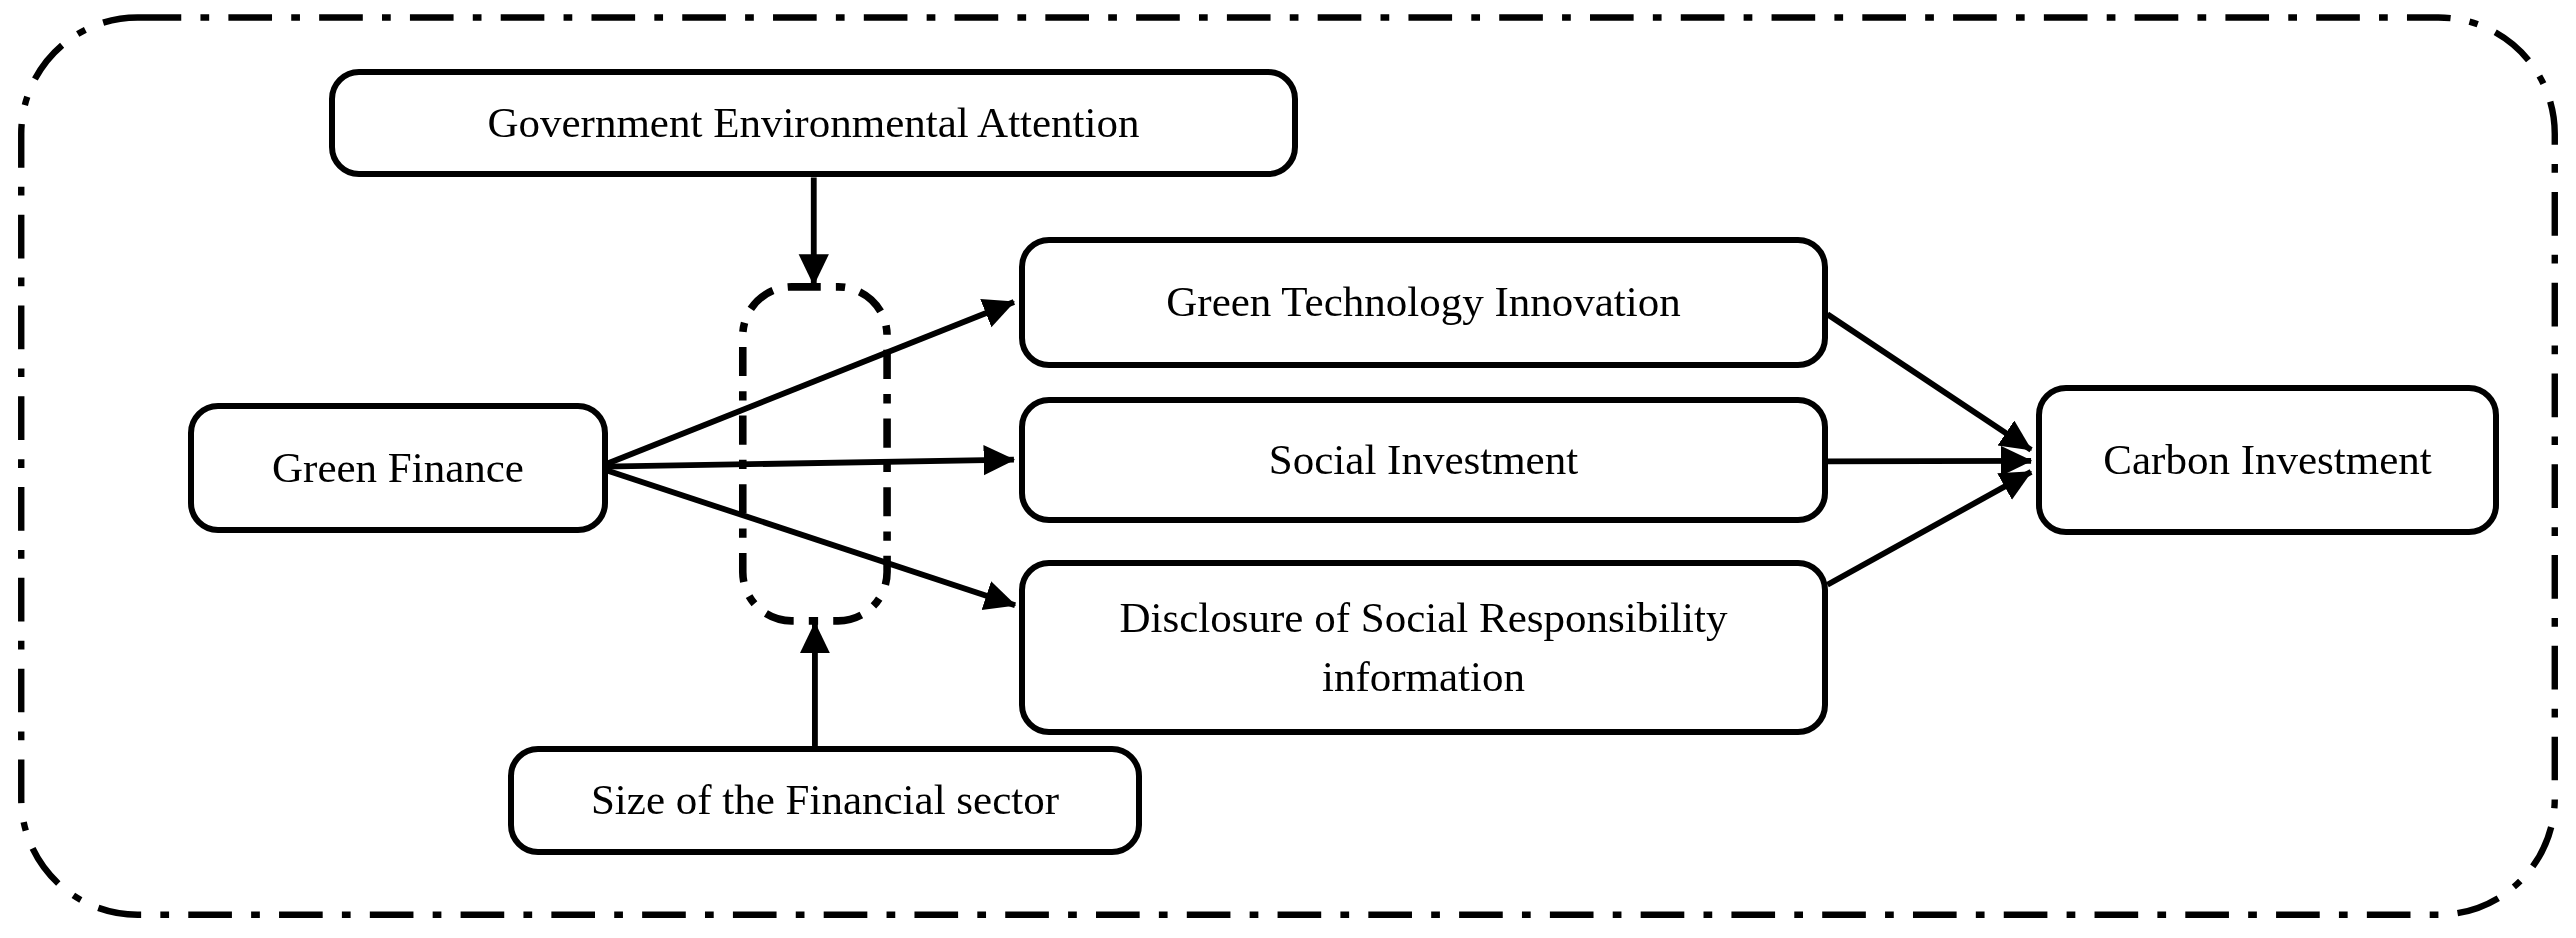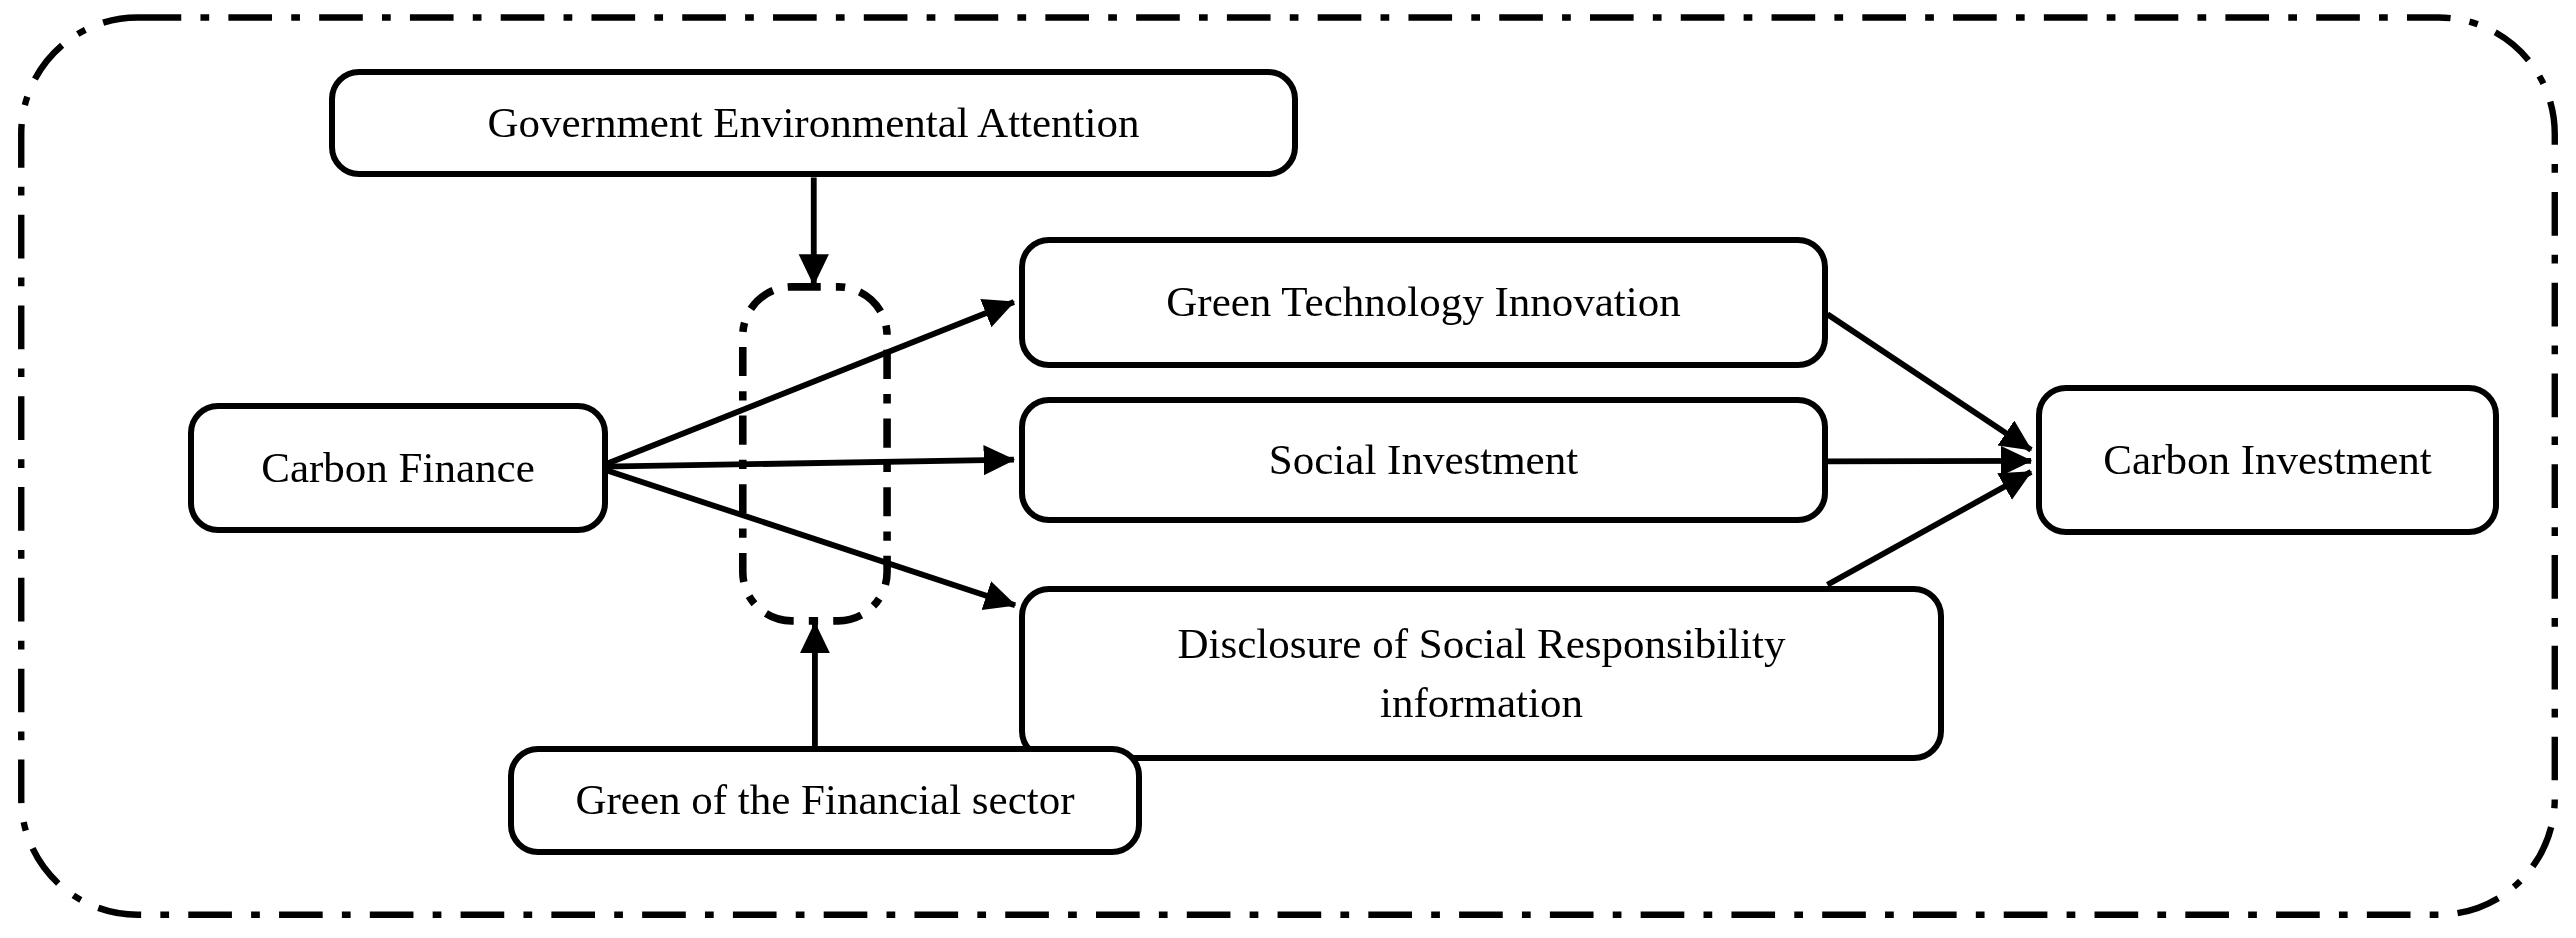--- a/index.html
+++ b/index.html
@@ -68,38 +68,38 @@
     <line x1="3140" y1="540" x2="3490" y2="773" stroke="#000000" stroke-width="10" marker-end="url(#arrowhead)"></line>
     <line x1="3140" y1="793" x2="3490" y2="792" stroke="#000000" stroke-width="10" marker-end="url(#arrowhead)"></line>
     <line x1="3140" y1="1005" x2="3490" y2="811" stroke="#000000" stroke-width="10" marker-end="url(#arrowhead)"></line>
   </svg>
 
   <div class="node" style="left:329px; top:69px; width:969px; height:108px;">
     <span class="node-label">Government Environmental Attention</span>
   </div>
 
   <div class="node" style="left:188px; top:403px; width:420px; height:130px;">
-    <span class="node-label">Carbon Finance</span>
+    <span class="node-label">Green Finance</span>
   </div>
 
   <div class="node" style="left:1019px; top:397px; width:809px; height:126px;">
     <span class="node-label">Social Investment</span>
   </div>
 
   <div class="node" style="left:1019px; top:237px; width:809px; height:131px;">
     <span class="node-label">Green Technology Innovation</span>
   </div>
 
-  <div class="node" style="left:1019px; top:560px; width:925px; height:175px;margin-top:26px;">
+  <div class="node" style="left:1019px; top:560px; width:809px; height:175px;">
     <span class="node-label">Disclosure of Social Responsibility
 information</span>
   </div>
 
   <div class="node" style="left:2036px; top:385px; width:463px; height:150px;">
     <span class="node-label">Carbon Investment</span>
   </div>
 
   <div class="node" style="left:508px; top:746px; width:634px; height:109px;">
-    <span class="node-label">Green of the Financial sector</span>
+    <span class="node-label">Size of the Financial sector</span>
   </div>
 
 </div>
 
 
 </body></html>

